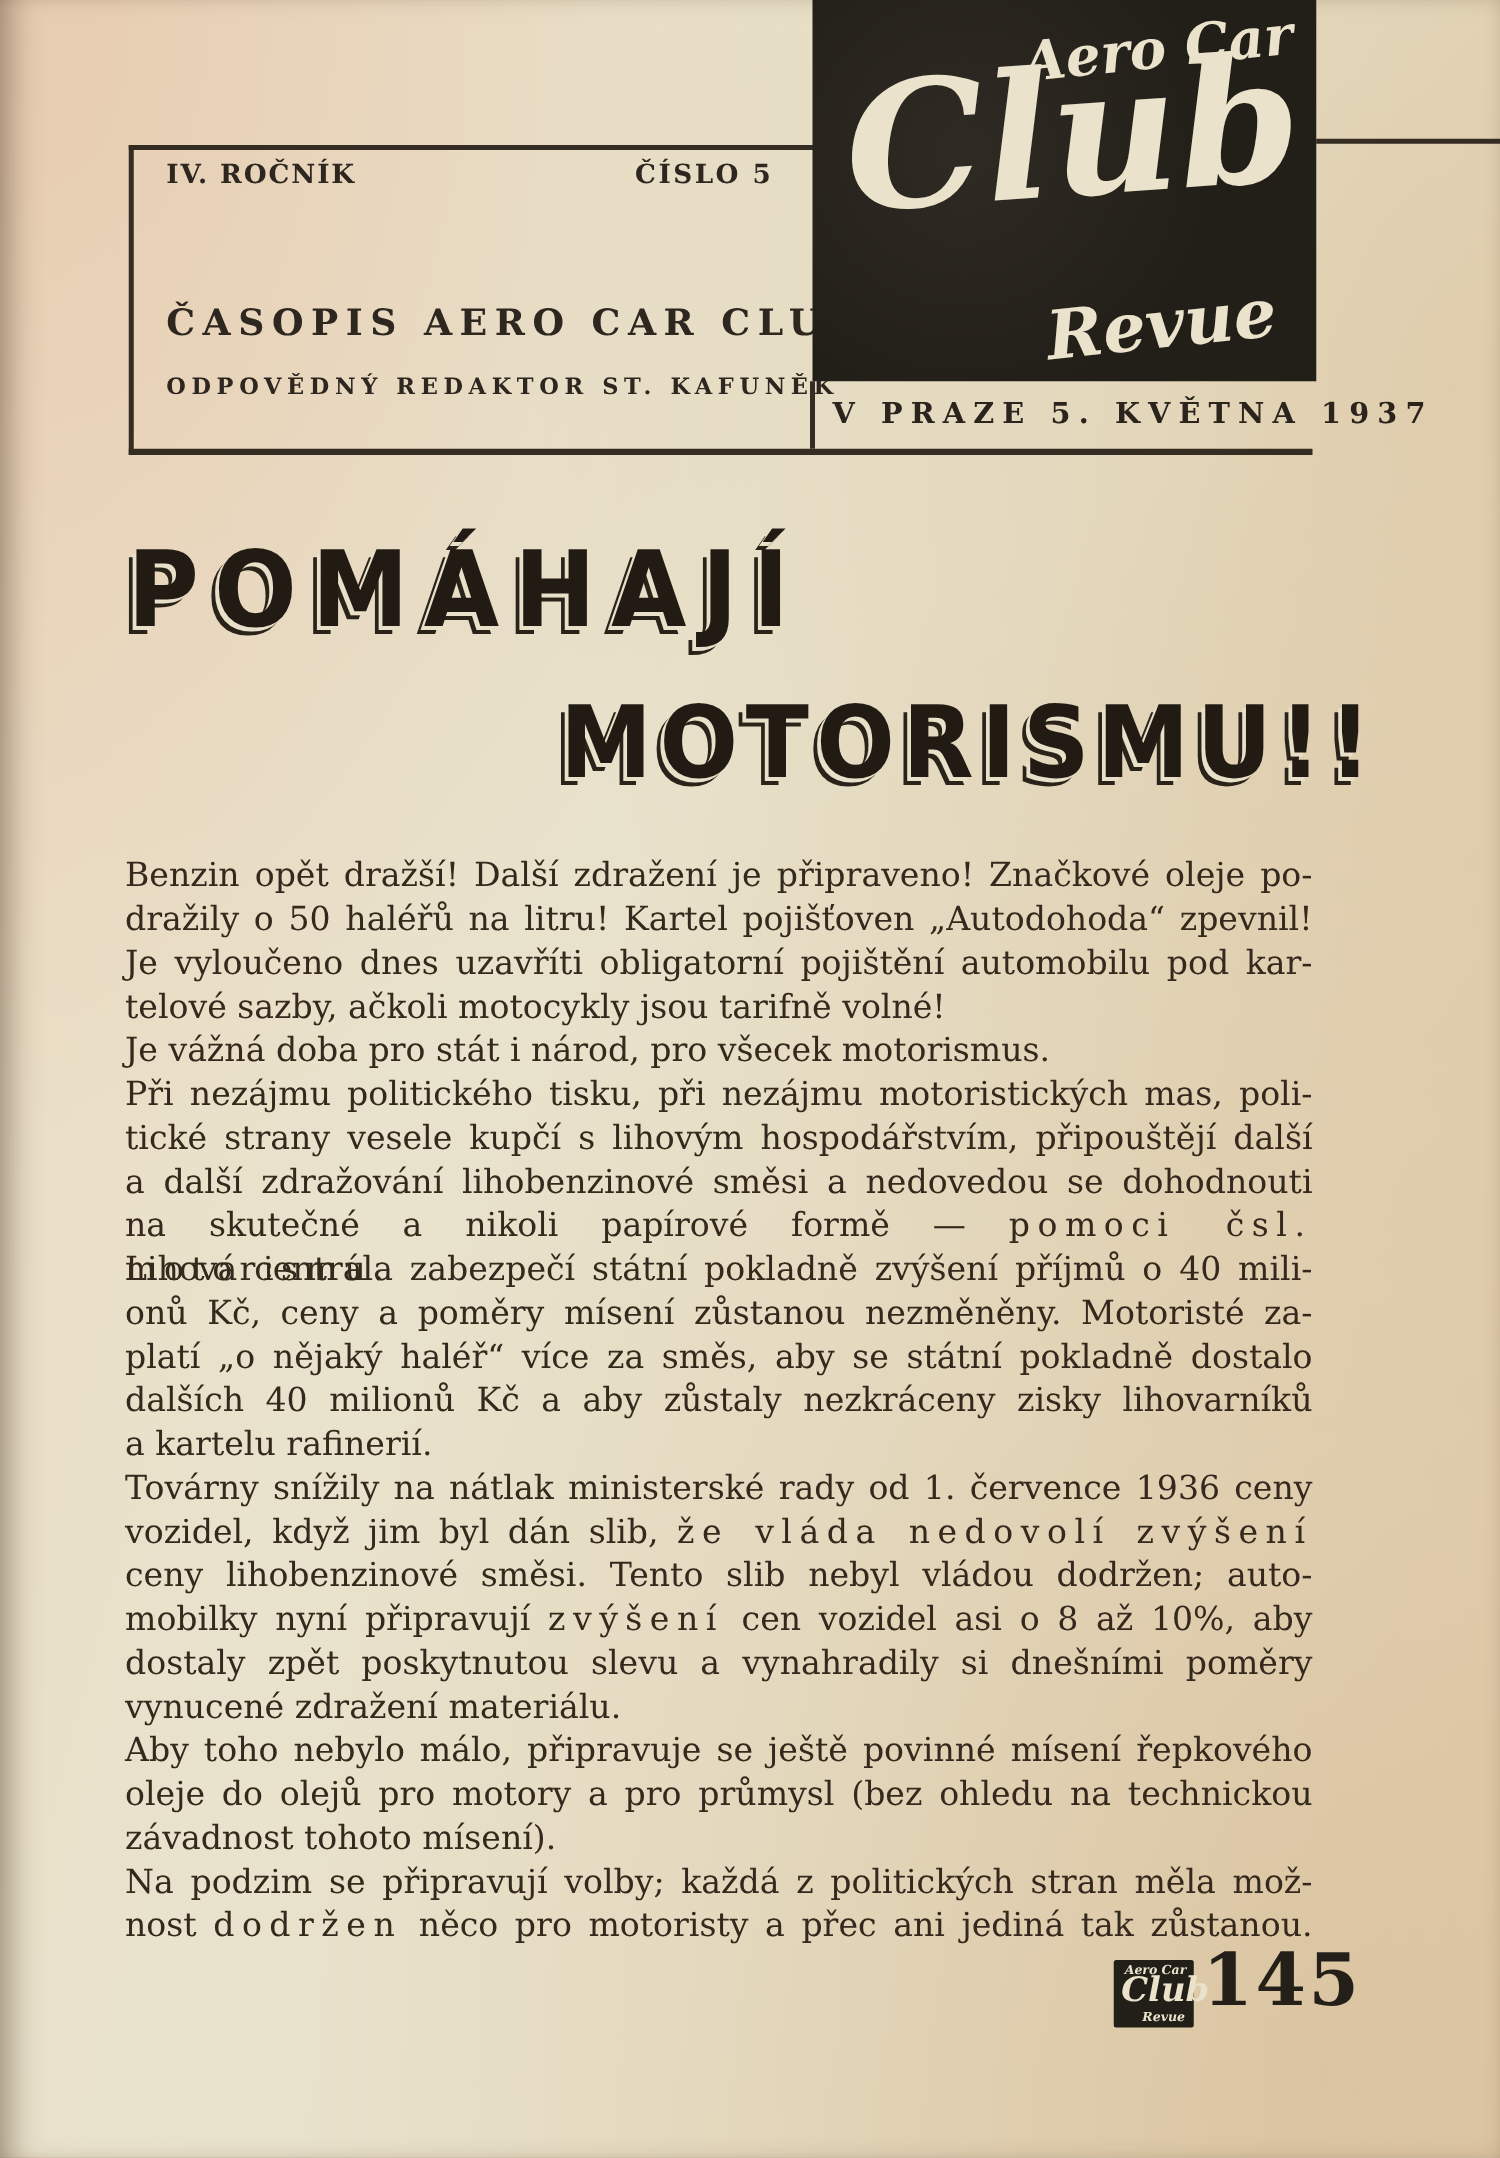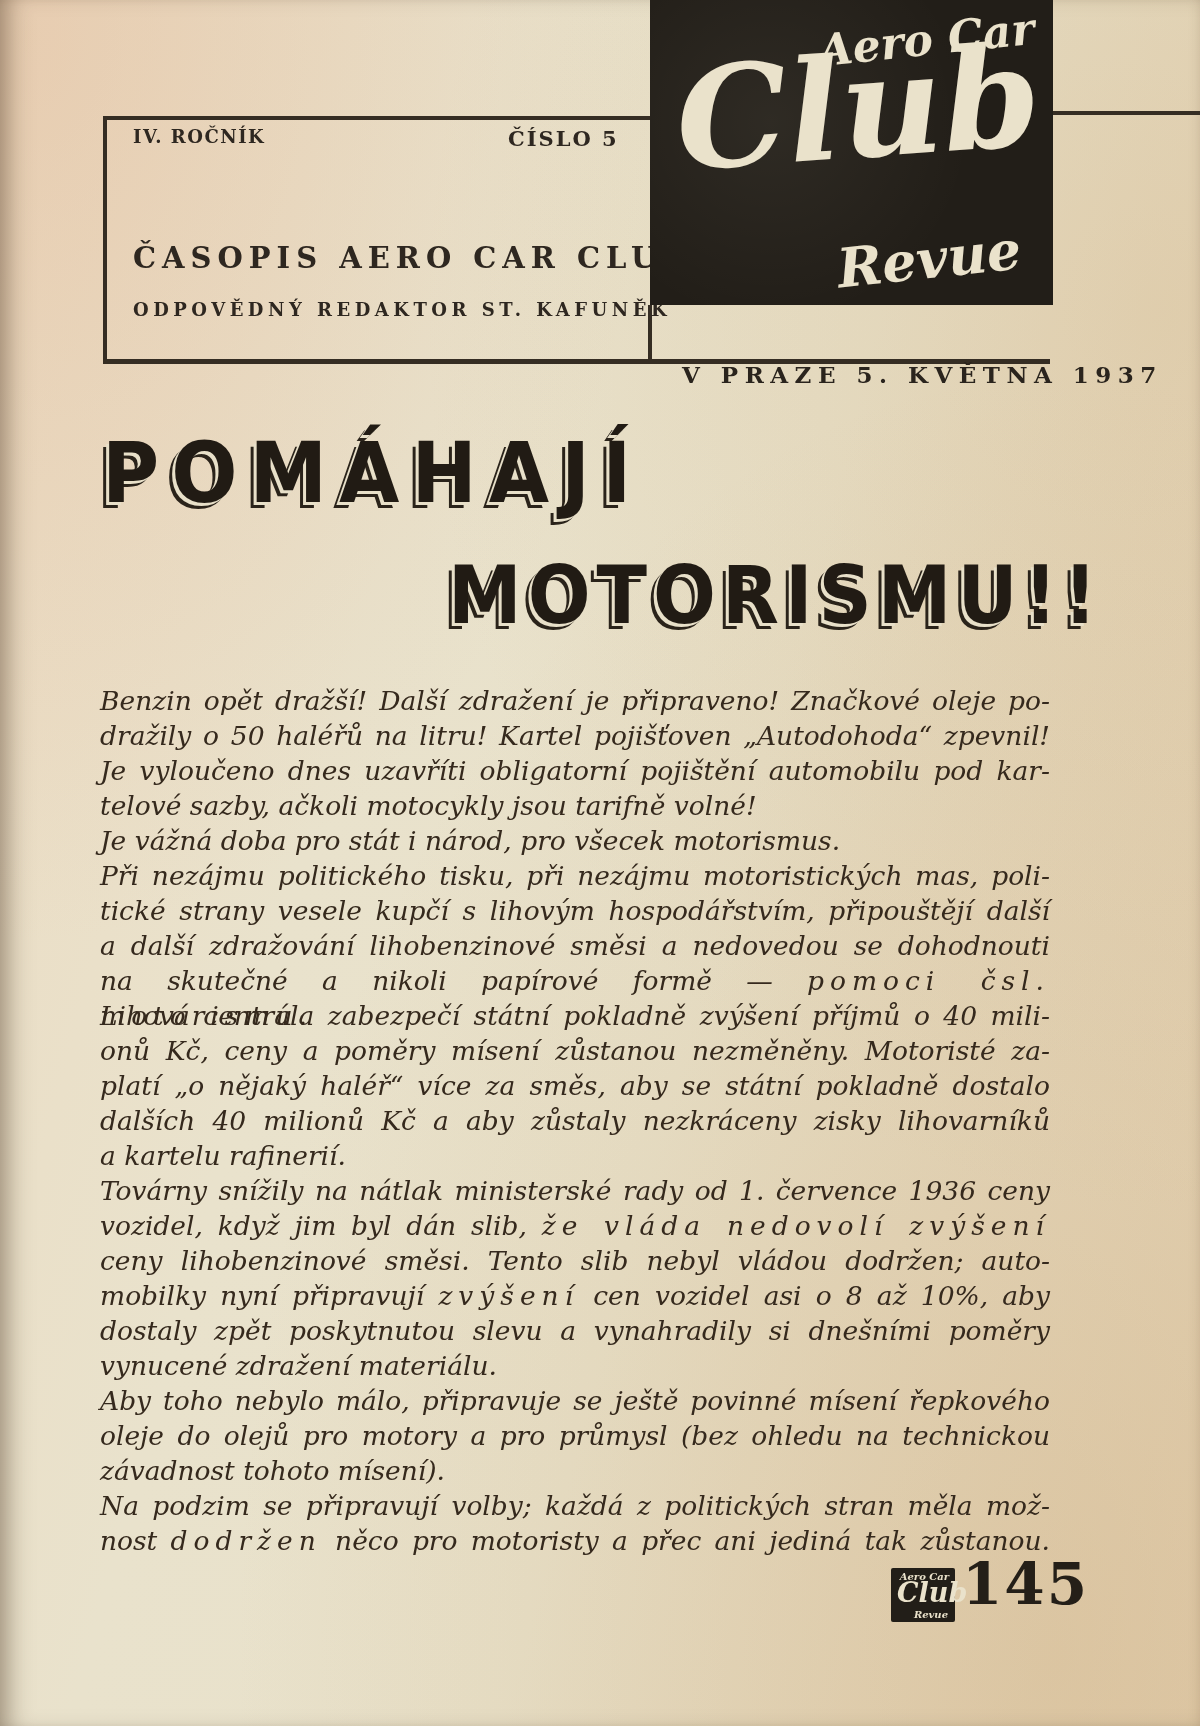--- a/index.html
+++ b/index.html
@@ -15,25 +15,25 @@
       radial-gradient(ellipse at 2% 2%, rgba(223,176,142,0.35), transparent 38%),
       radial-gradient(ellipse at 97% 18%, rgba(205,170,120,0.28), transparent 45%),
       linear-gradient(105deg,#ecdcc3 0%,#e9e2cc 32%,#e8e1ca 58%,#e3d1b3 100%);
     box-shadow: inset 20px 0 26px -14px rgba(70,50,30,0.50), inset -6px 0 14px -8px rgba(90,65,40,0.25);
     color:#332b22;
   }
   
   .rule{position:absolute;background:#352d23;}
   
   .slab{font-family:"DejaVu Serif",serif;font-weight:bold;color:#2e2720;}
-  .volume{position:absolute;left:133px;top:126px;font-size:18px;letter-spacing:1.5px;}
+  .volume{position:absolute;left:133px;top:126px;font-size:21px;letter-spacing:1.5px;}
   .issue{position:absolute;left:478px;top:126px;font-size:21px;letter-spacing:2px;margin-left:30px;}
   .magtitle{position:absolute;left:133px;top:241px;font-size:29px;letter-spacing:6px;white-space:nowrap;}
   .editor{position:absolute;left:133px;top:299px;font-size:18px;letter-spacing:4.5px;white-space:nowrap;}
-  .dateline{position:absolute;left:682px;top:317px;font-size:23px;letter-spacing:6.5px;white-space:nowrap;color:#2a241d;margin-top:44px;}
+  .dateline{position:absolute;left:666px;top:317px;font-size:23px;letter-spacing:6.5px;white-space:nowrap;color:#2a241d;}
   
   .logobox{
     position:absolute;left:650px;top:0;width:403px;height:305px;
     background:
       radial-gradient(circle at 30% 40%, rgba(255,248,230,0.06), transparent 60%),
       #221e18;
   }
   .script{font-family:"DejaVu Serif",serif;font-style:italic;font-weight:bold;color:#eae2cb;white-space:nowrap;}
   .logo-l1{position:absolute;top:14px;left:168px;font-size:44px;transform:rotate(-6deg);}
   .logo-l2{position:absolute;top:26px;left:26px;font-size:140px;transform:rotate(-4deg);}
@@ -41,21 +41,21 @@
   
   .headline{
     position:absolute;font-family:"DejaVu Sans",sans-serif;font-weight:bold;color:#211b14;
     white-space:nowrap;transform-origin:left top;transform:scaleY(1.08);
     text-shadow:-3px 3px 0 #e8e0c9,-6px 6px 0 #2a231a;
   }
   .hl1{left:102px;top:424px;font-size:78px;letter-spacing:12px;}
   .hl2{left:448px;top:548px;font-size:74px;letter-spacing:6px;}
   
   .article{position:absolute;left:100px;top:683px;width:950px;font-size:26.5px;color:#35291d;}
-  .article .line{height:35px;line-height:35px;white-space:nowrap;font-style:italic;}
+  .article .line{height:35px;line-height:35px;white-space:nowrap;}
   .article .line.fill{text-align:justify;text-align-last:justify;white-space:normal;}
   .sperr{letter-spacing:6px;}
   
   .minilogo{position:absolute;left:891px;top:1568px;width:64px;height:54px;background:#221e18;border-radius:2px;}
   .minilogo .m1{position:absolute;top:3px;right:6px;font-size:10px;}
   .minilogo .m2{position:absolute;top:9px;left:6px;font-size:27px;}
   .minilogo .m3{position:absolute;bottom:2px;right:7px;font-size:10px;}
   .pagenum{position:absolute;left:962px;top:1550px;font-family:"DejaVu Serif",serif;font-weight:bold;font-size:58px;letter-spacing:2px;color:#241f18;}
 </style>
 </head>

